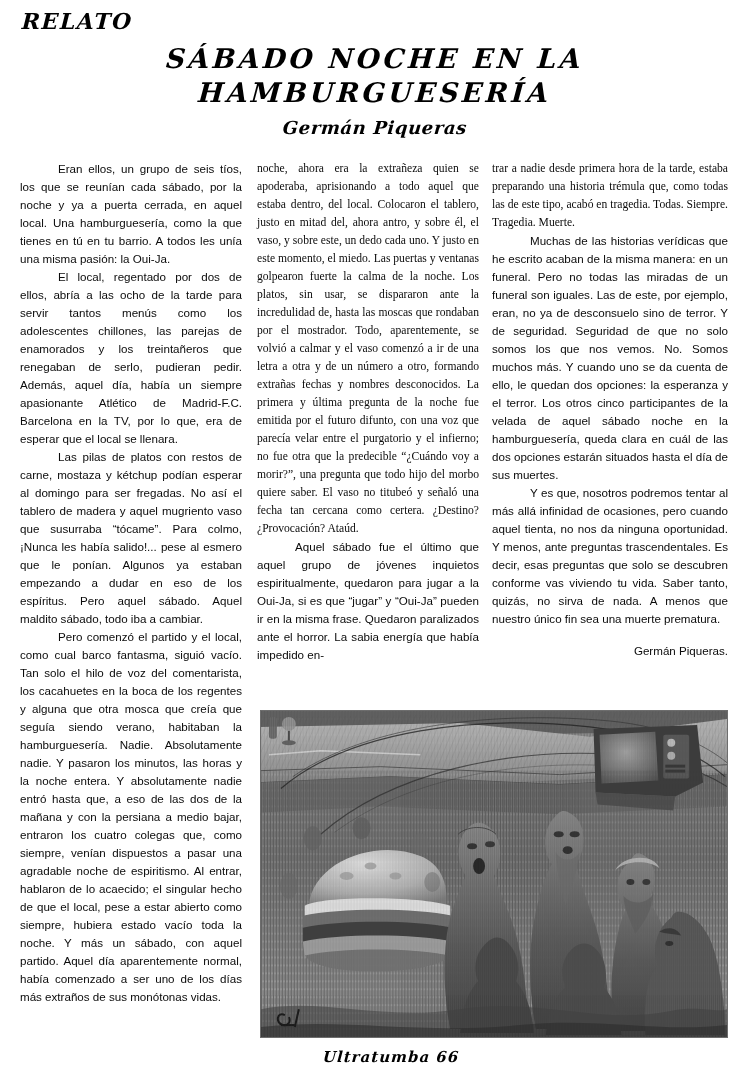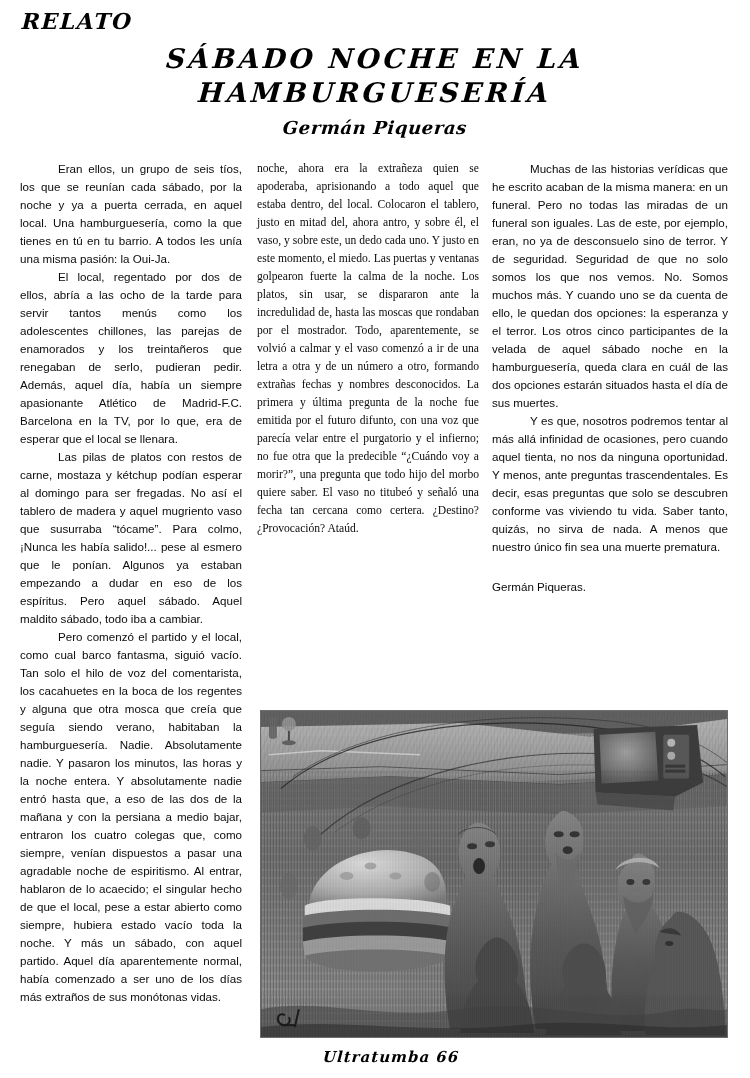--- a/index.html
+++ b/index.html
@@ -73,22 +73,22 @@
     hyphens: none;
     color: #0a0a0a;
   }
   .col p {
     margin: 0;
     text-indent: 38px;
   }
   .col p.noindent { text-indent: 0; font-family: Liberation Serif, serif; }
   .col p.sig {
     text-indent: 0;
-    text-align: left;
-    margin-top: 22px;
+    text-align: right;
+    margin-top: 14px;
   }
 
   #col1 { left: 20px; width: 222px; }
   #col2 { left: 257px; width: 222px; }
   #col3 { left: 492px; width: 236px; }
 
   
   .illus-wrap {
     position: absolute;
     left: 260px;
@@ -131,23 +131,25 @@
 
   <div class="col" id="col1">
     <p>Eran ellos, un grupo de seis tíos, los que se reunían cada sábado, por la noche y ya a puerta cerrada, en aquel local. Una hamburguesería, como la que tienes en tú en tu barrio. A todos les unía una misma pasión: la Oui-Ja.</p>
     <p>El local, regentado por dos de ellos, abría a las ocho de la tarde para servir tantos menús como los adolescentes chillones, las parejas de enamorados y los treintañeros que renegaban de serlo, pudieran pedir. Además, aquel día, había un siempre apasionante Atlético de Madrid-F.C. Barcelona en la TV, por lo que, era de esperar que el local se llenara.</p>
     <p>Las pilas de platos con restos de carne, mostaza y kétchup podían esperar al domingo para ser fregadas. No así el tablero de madera y aquel mugriento vaso que susurraba “tócame”. Para colmo, ¡Nunca les había salido!... pese al esmero que le ponían. Algunos ya estaban empezando a dudar en eso de los espíritus. Pero aquel sábado. Aquel maldito sábado, todo iba a cambiar.</p>
     <p>Pero comenzó el partido y el local, como cual barco fantasma, siguió vacío. Tan solo el hilo de voz del comentarista, los cacahuetes en la boca de los regentes y alguna que otra mosca que creía que seguía siendo verano, habitaban la hamburguesería. Nadie. Absolutamente nadie. Y pasaron los minutos, las horas y la noche entera. Y absolutamente nadie entró hasta que, a eso de las dos de la mañana y con la persiana a medio bajar, entraron los cuatro colegas que, como siempre, venían dispuestos a pasar una agradable noche de espiritismo. Al entrar, hablaron de lo acaecido; el singular hecho de que el local, pese a estar abierto como siempre, hubiera estado vacío toda la noche. Y más un sábado, con aquel partido. Aquel día aparentemente normal, había comenzado a ser uno de los días más extraños de sus monótonas vidas.</p>
   </div>
 
   <div class="col" id="col2">
     <p class="noindent">noche, ahora era la extrañeza quien se apoderaba, aprisionando a todo aquel que estaba dentro, del local. Colocaron el tablero, justo en mitad del, ahora antro, y sobre él, el vaso, y sobre este, un dedo cada uno. Y justo en este momento, el miedo. Las puertas y ventanas golpearon fuerte la calma de la noche. Los platos, sin usar, se dispararon ante la incredulidad de, hasta las moscas que rondaban por el mostrador. Todo, aparentemente, se volvió a calmar y el vaso comenzó a ir de una letra a otra y de un número a otro, formando extrañas fechas y nombres desconocidos. La primera y última pregunta de la noche fue emitida por el futuro difunto, con una voz que parecía velar entre el purgatorio y el infierno; no fue otra que la predecible “¿Cuándo voy a morir?”, una pregunta que todo hijo del morbo quiere saber. El vaso no titubeó y señaló una fecha tan cercana como certera. ¿Destino? ¿Provocación? Ataúd.</p>
+    <p>Aquel sábado fue el último que aquel grupo de jóvenes inquietos espiritualmente, quedaron para jugar a la Oui-Ja, si es que “jugar” y “Oui-Ja” pueden ir en la misma frase. Quedaron paralizados ante el horror. La sabia energía que había impedido en-</p>
   </div>
 
   <div class="col" id="col3">
+    <p class="noindent">trar a nadie desde primera hora de la tarde, estaba preparando una historia trémula que, como todas las de este tipo, acabó en tragedia. Todas. Siempre. Tragedia. Muerte.</p>
     <p>Muchas de las historias verídicas que he escrito acaban de la misma manera: en un funeral. Pero no todas las miradas de un funeral son iguales. Las de este, por ejemplo, eran, no ya de desconsuelo sino de terror. Y de seguridad. Seguridad de que no solo somos los que nos vemos. No. Somos muchos más. Y cuando uno se da cuenta de ello, le quedan dos opciones: la esperanza y el terror. Los otros cinco participantes de la velada de aquel sábado noche en la hamburguesería, queda clara en cuál de las dos opciones estarán situados hasta el día de sus muertes.</p>
     <p>Y es que, nosotros podremos tentar al más allá infinidad de ocasiones, pero cuando aquel tienta, no nos da ninguna oportunidad. Y menos, ante preguntas trascendentales. Es decir, esas preguntas que solo se descubren conforme vas viviendo tu vida. Saber tanto, quizás, no sirva de nada. A menos que nuestro único fin sea una muerte prematura.</p>
     <p class="sig">Germán Piqueras.</p>
   </div>
 
   <div class="illus-wrap">
     <svg class="illus" viewBox="0 0 468 328" preserveAspectRatio="none">
       <defs>
         <linearGradient id="wallGrad" x1="0" y1="0" x2="0" y2="1">
           <stop offset="0%" stop-color="#8f8f8f"></stop>

